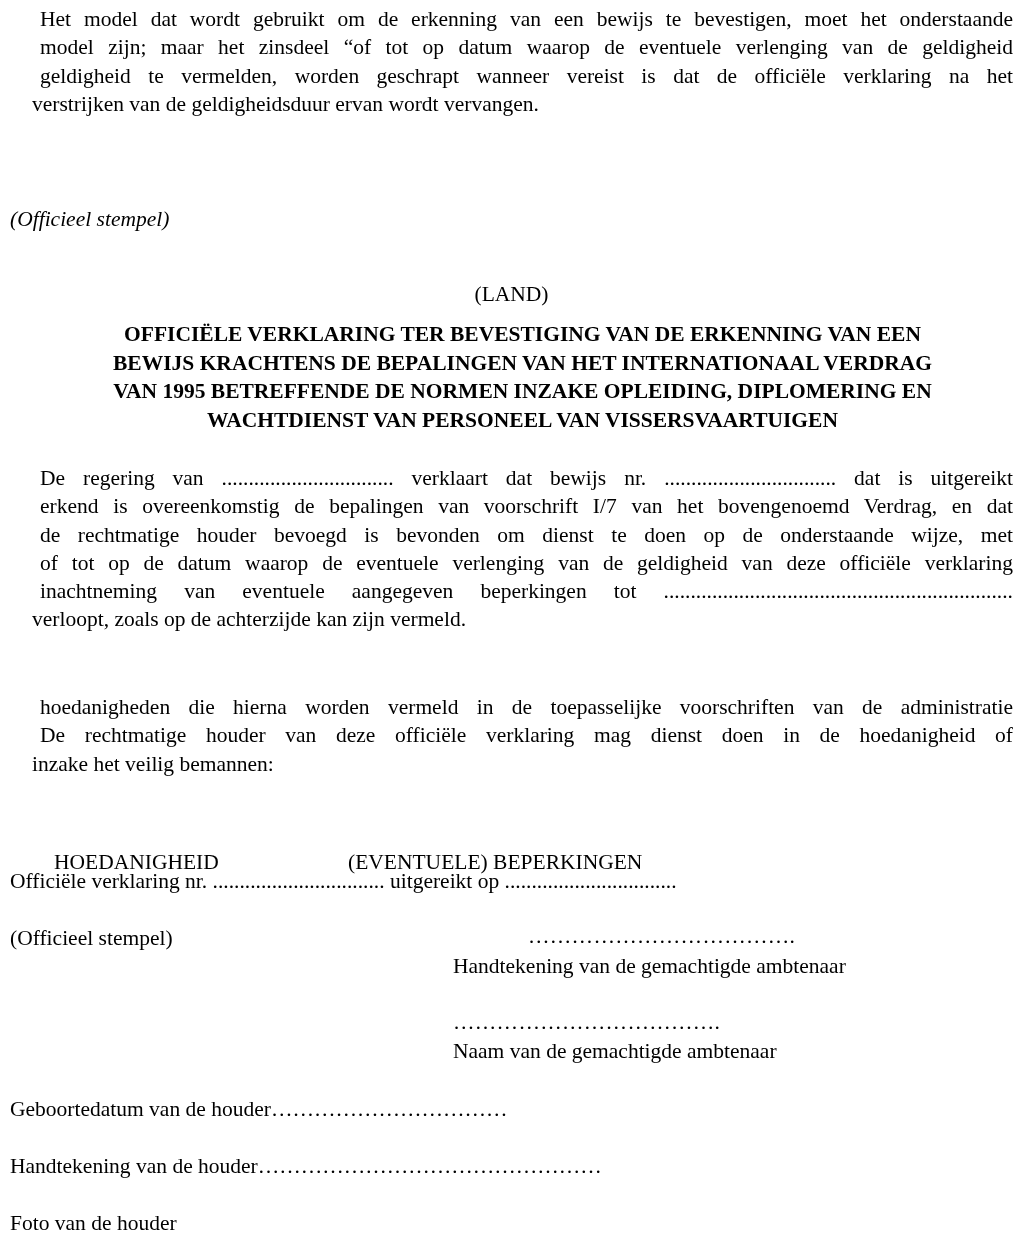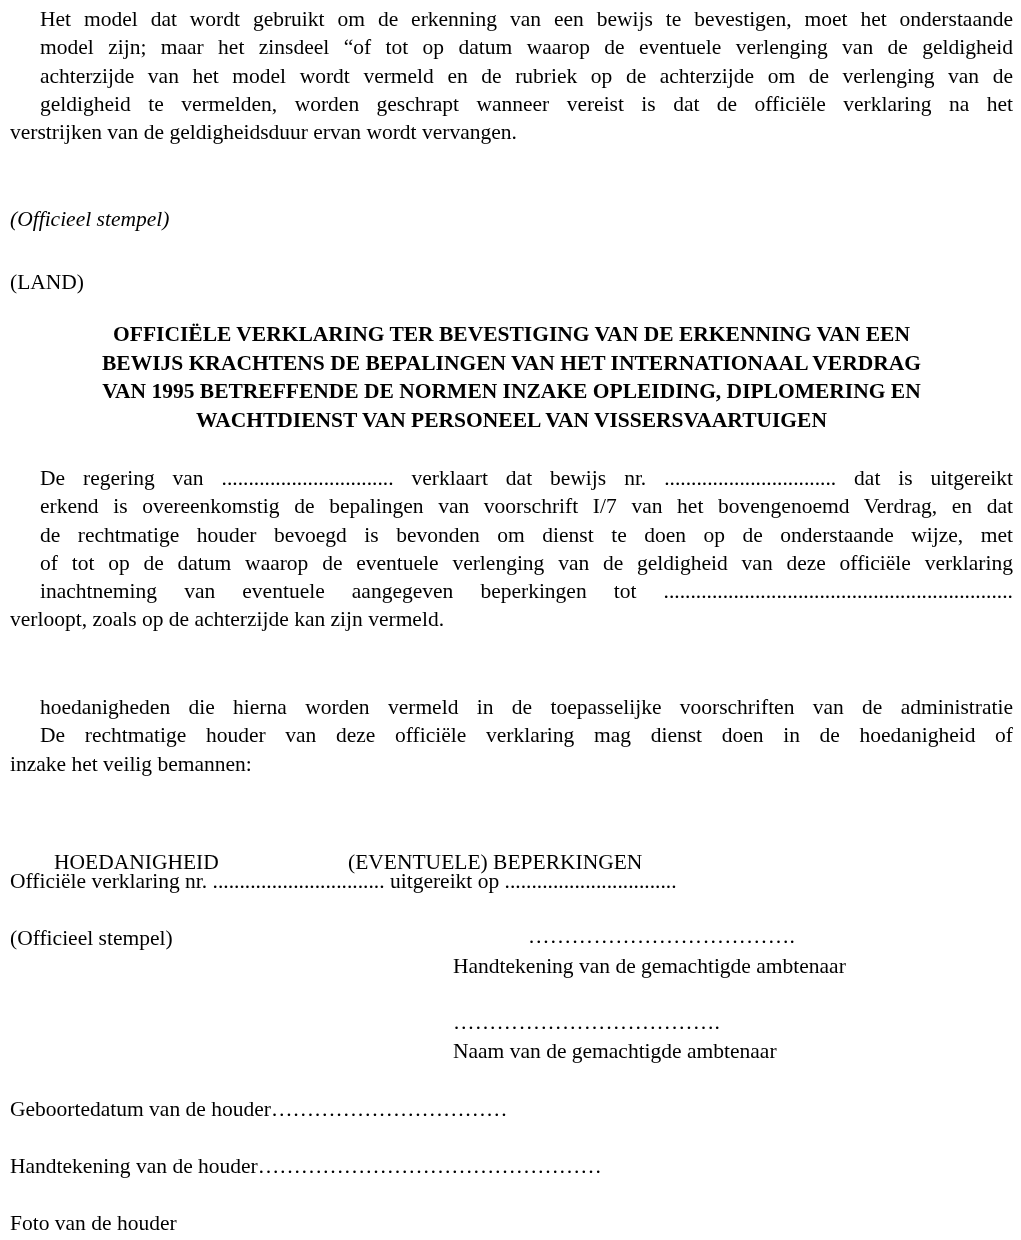--- a/index.html
+++ b/index.html
@@ -5,25 +5,25 @@
     html, body { margin: 0; padding: 0; background: #ffffff; }
     body {
       width: 1021px; height: 1240px; overflow: hidden;
       font-family: "Liberation Serif", "DejaVu Serif", serif;
       color: #000000;
       font-size: 21.5px;
       line-height: 28.3px;
       position: relative;
     }
     .page { position: absolute; left: 10px; top: 0; width: 1003px; }
-    .line { display: block; white-space: nowrap; }
+    .line { display: block; white-space: nowrap; margin-left: 22px; }
     .jline { display: block; text-align: justify; text-align-last: justify; white-space: normal; margin-left: 30px; }
     .intro { position: absolute; top: 5px; left: 0; width: 1003px; }
     .stamp-italic { position: absolute; top: 205px; left: 0; font-style: italic; }
-    .land { position: absolute; top: 268px; left: 0; width: 1003px; text-align: left; }
+    .land { position: absolute; top: 280px; left: 0; width: 1003px; text-align: center; }
     .title { position: absolute; top: 320px; left: 0; width: 1003px; text-align: center; font-weight: bold; line-height: 28.5px; }
     .body1 { position: absolute; top: 464px; left: 0; width: 1003px; }
     .body2 { position: absolute; top: 693px; left: 0; width: 1003px; }
     .headers { position: absolute; top: 848px; left: 0; width: 1003px; margin-left: 44px; }
     .headers .h2 { position: absolute; left: 294px; top: 0; white-space: nowrap; }
     .headers .h1 { white-space: nowrap; }
     .decl { position: absolute; top: 867px; left: 0; white-space: nowrap; }
     .stamp2 { position: absolute; top: 924px; left: 0; white-space: nowrap; }
     .sig-dots { position: absolute; top: 922px; left: 518px; white-space: nowrap; letter-spacing: 0.3px; }
     .sig-label { position: absolute; top: 952px; left: 443px; white-space: nowrap; }
@@ -34,21 +34,20 @@
     .photo { position: absolute; top: 1209px; left: 0; white-space: nowrap; }
   </style>
 </head>
 <body>
 
 <div class="page">
 
   <div class="intro">
     <span class="jline">Het model dat wordt gebruikt om de erkenning van een bewijs te bevestigen, moet het onderstaande</span>
     <span class="jline">model zijn; maar het zinsdeel “of tot op datum waarop de eventuele verlenging van de geldigheid</span>
-    <span class="jline">achterzijde van het model wordt vermeld en de rubriek op de achterzijde om de verlenging van de</span>
     <span class="jline">geldigheid te vermelden, worden geschrapt wanneer vereist is dat de officiële verklaring na het</span>
     <span class="line">verstrijken van de geldigheidsduur ervan wordt vervangen.</span>
   </div>
 
   <div class="stamp-italic">(Officieel stempel)</div>
 
   <div class="land">(LAND)</div>
 
   <div class="title">
     <span class="line">OFFICIËLE VERKLARING TER BEVESTIGING VAN DE ERKENNING VAN EEN</span>

